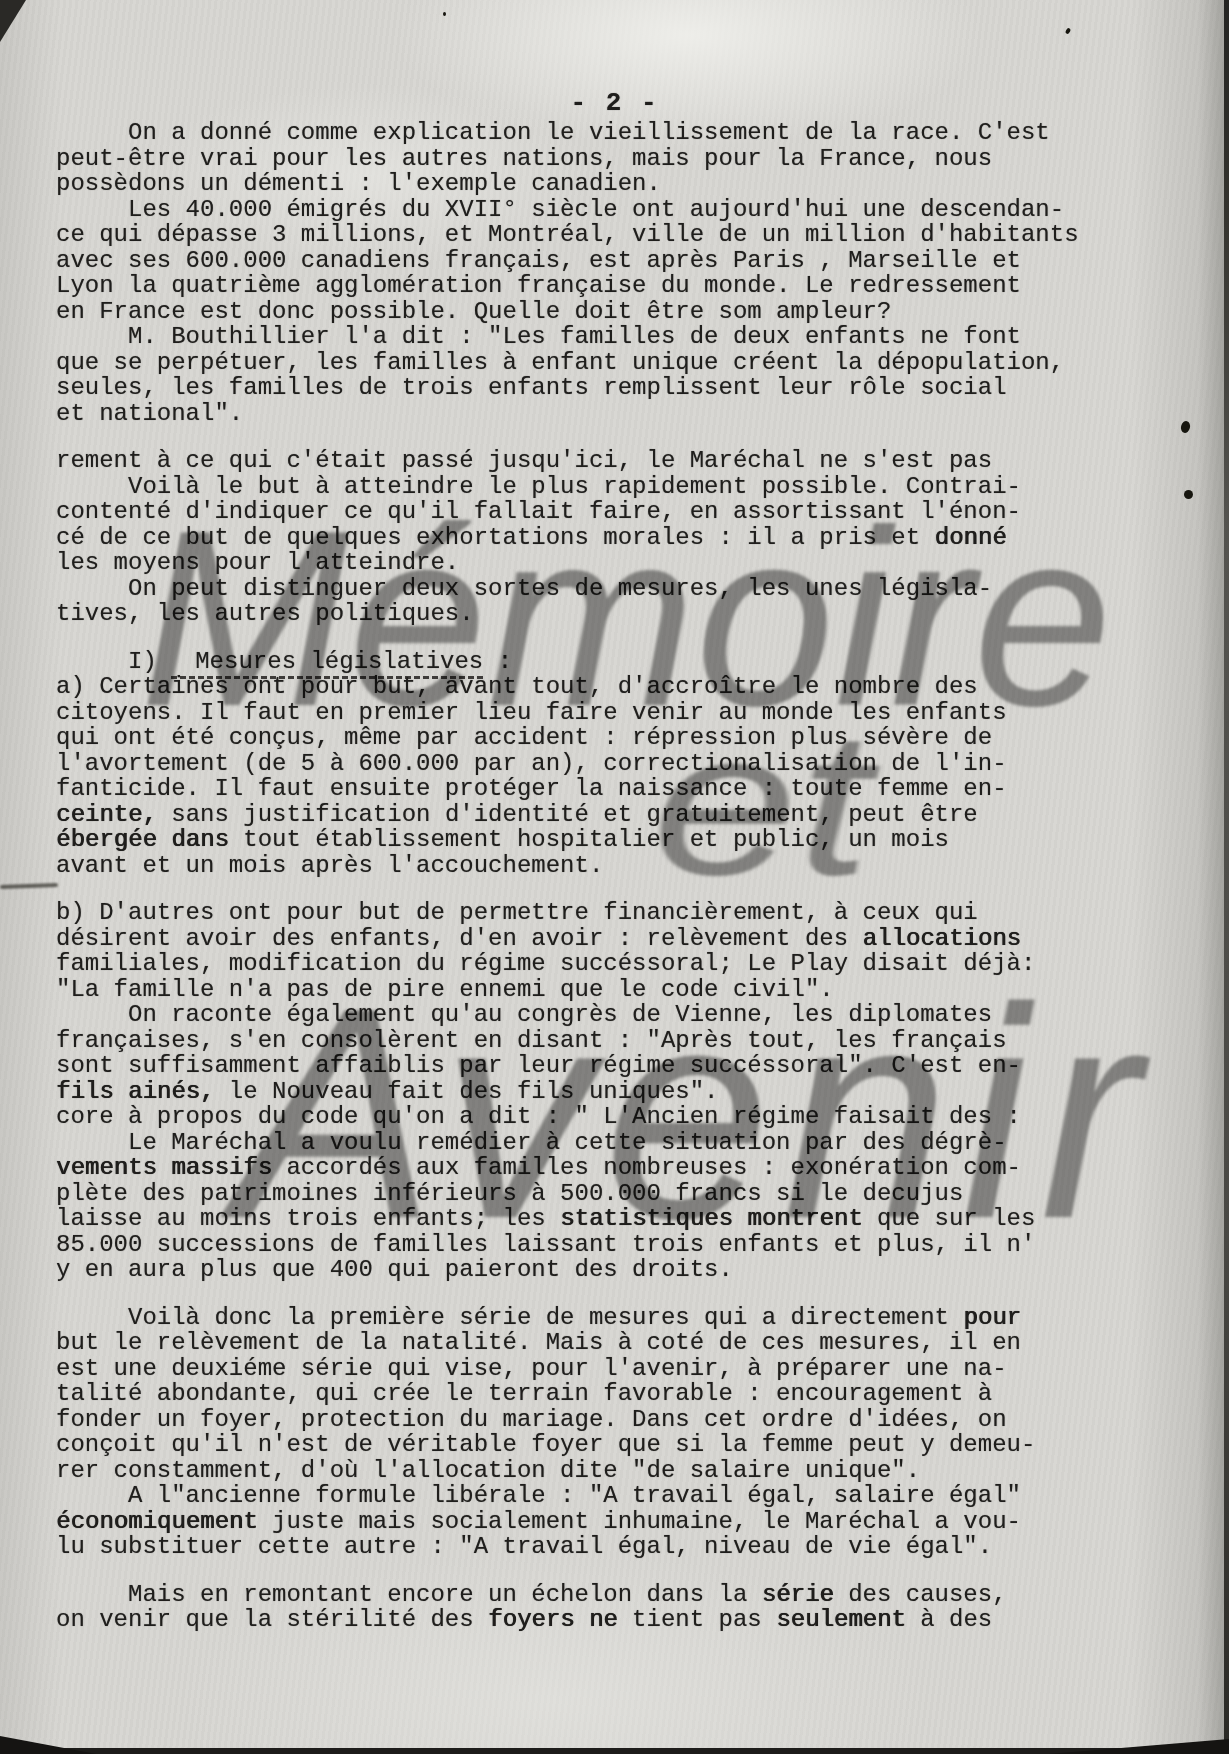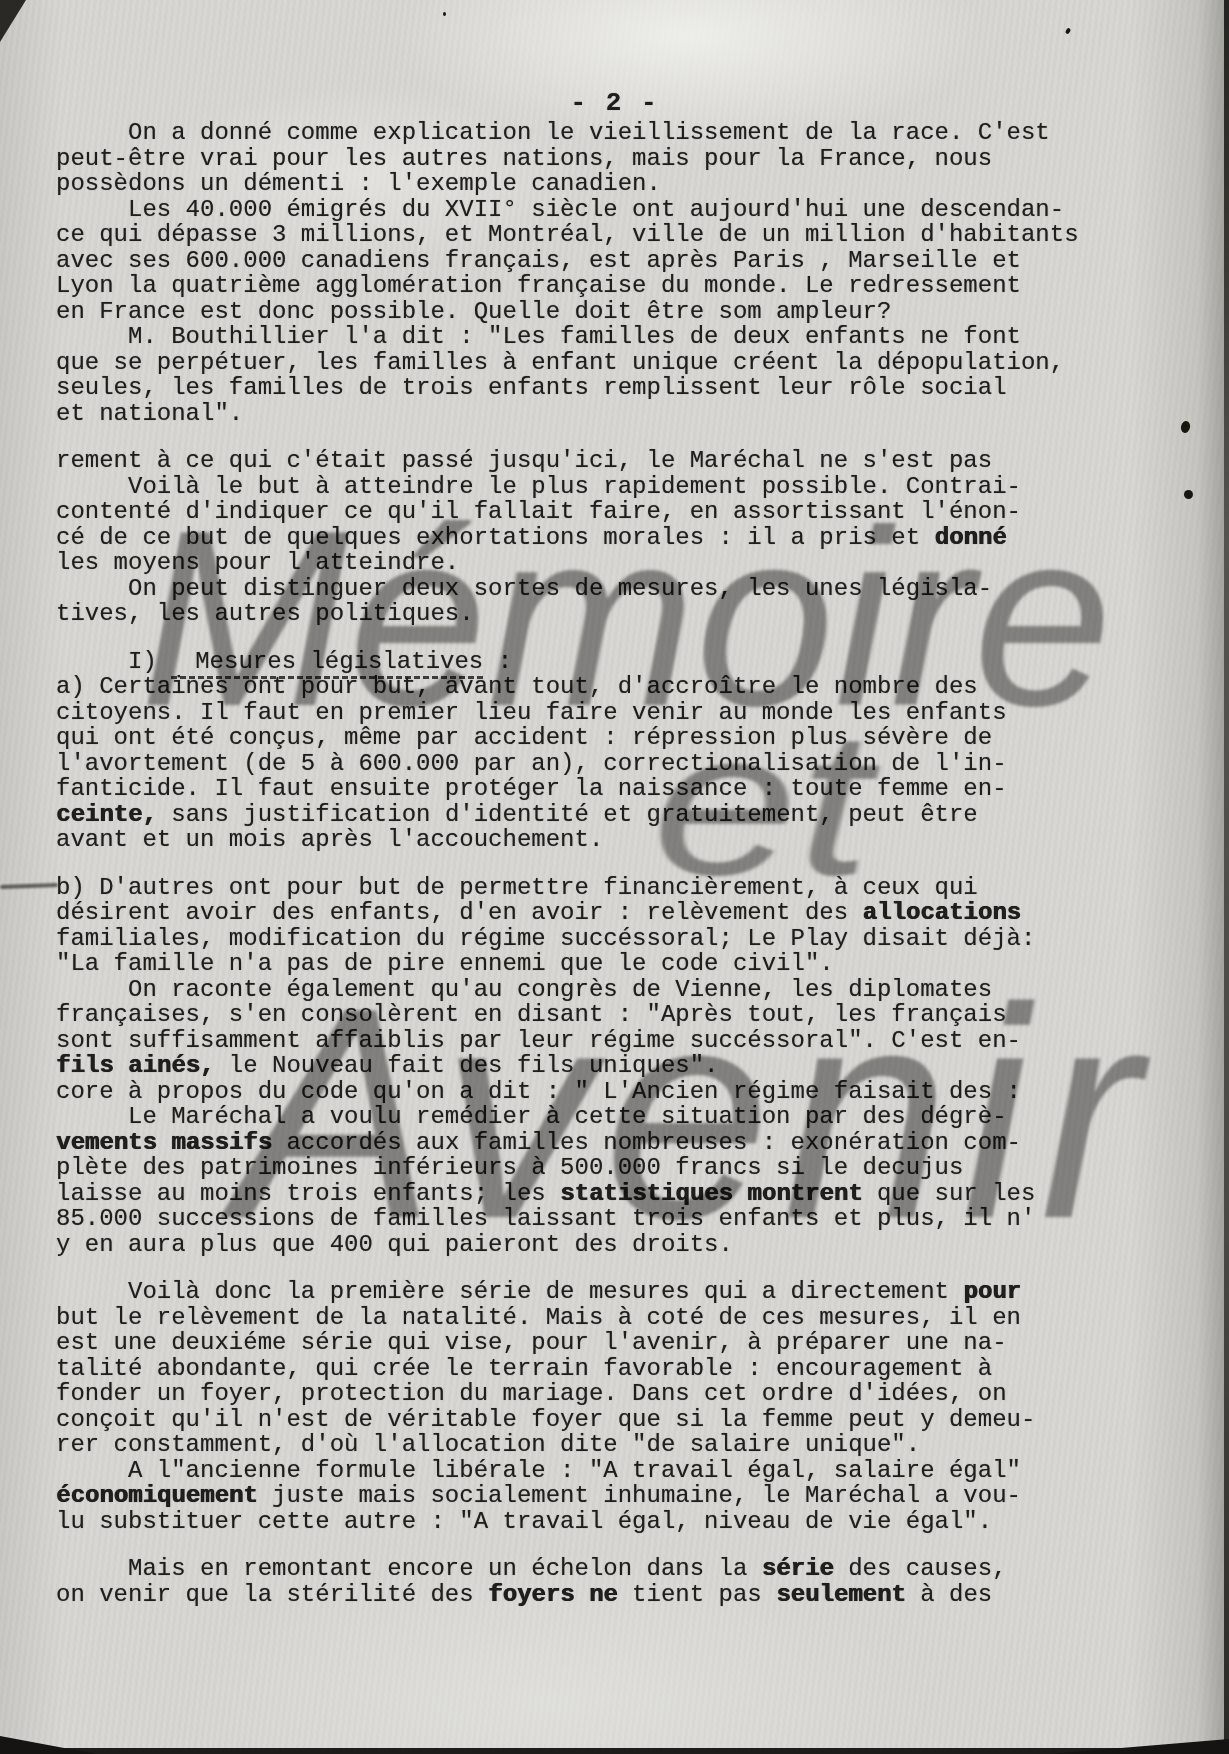--- a/index.html
+++ b/index.html
@@ -24,21 +24,21 @@
     font-size:26px; font-weight:bold; letter-spacing:2px;
     text-shadow:0 0 1px rgba(25,25,25,.55);
   }
   .doc-body {
     position:absolute; left:56px; top:120px; width:1140px;
     font-size:24px; line-height:25.5px;
     text-shadow:0 0 1px rgba(25,25,25,.45);
   }
   .line { white-space:pre; }
   .gap  { height:22px; }
-  .b    { font-weight:bold; text-shadow:0.8px 0 currentColor, 0 0 1px rgba(25,25,25,.5); }
+  .b    { font-weight:normal; text-shadow:0.8px 0 currentColor, 0 0 1px rgba(25,25,25,.5); }
   .u    { border-bottom:3px dashed rgba(35,33,30,.85); padding-bottom:1px;padding-left:24px; }
   .watermark span {
     position:absolute;
     font-family:"Liberation Sans","DejaVu Sans",sans-serif;
     font-style:italic;
     line-height:1;
     white-space:nowrap;
     color:rgba(70,70,70,.55);
     mix-blend-mode:multiply;
     filter:blur(1.6px);
@@ -117,20 +117,21 @@
       <div class="line">     On peut distinguer deux sortes de mesures, les unes législa-</div>
       <div class="line">tives, les autres politiques.</div>
       <div class="gap"></div>
       <div class="line"><span>     I) </span><span class="u">Mesures législatives</span><span> :</span></div>
       <div class="line">a) Certaines ont pour but, avant tout, d'accroître le nombre des</div>
       <div class="line">citoyens. Il faut en premier lieu faire venir au monde les enfants</div>
       <div class="line">qui ont été conçus, même par accident : répression plus sévère de</div>
       <div class="line">l'avortement (de 5 à 600.000 par an), correctionalisation de l'in-</div>
       <div class="line">fanticide. Il faut ensuite protéger la naissance : toute femme en-</div>
       <div class="line"><span class="b">ceinte,</span><span> sans justification d'identité et gratuitement, peut être</span></div>
+      <div class="line"><span class="b">ébergée dans</span><span> tout établissement hospitalier et public, un mois</span></div>
       <div class="line">avant et un mois après l'accouchement.</div>
       <div class="gap"></div>
       <div class="line">b) D'autres ont pour but de permettre financièrement, à ceux qui</div>
       <div class="line"><span>désirent avoir des enfants, d'en avoir : relèvement des </span><span class="b">allocations</span></div>
       <div class="line">familiales, modification du régime succéssoral; Le Play disait déjà:</div>
       <div class="line">"La famille n'a pas de pire ennemi que le code civil".</div>
       <div class="line">     On raconte également qu'au congrès de Vienne, les diplomates</div>
       <div class="line">françaises, s'en consolèrent en disant : "Après tout, les français</div>
       <div class="line">sont suffisamment affaiblis par leur régime succéssoral". C'est en-</div>
       <div class="line"><span class="b">fils ainés,</span><span> le Nouveau fait des fils uniques".</span></div>

